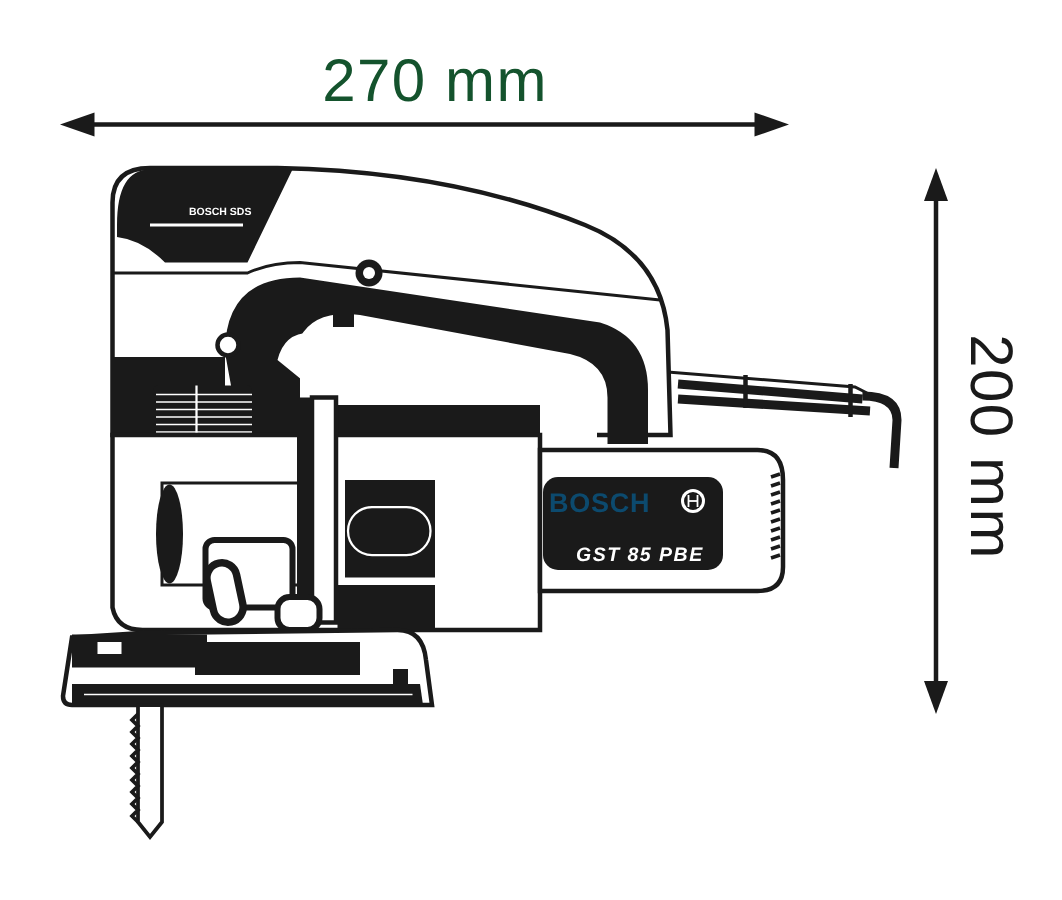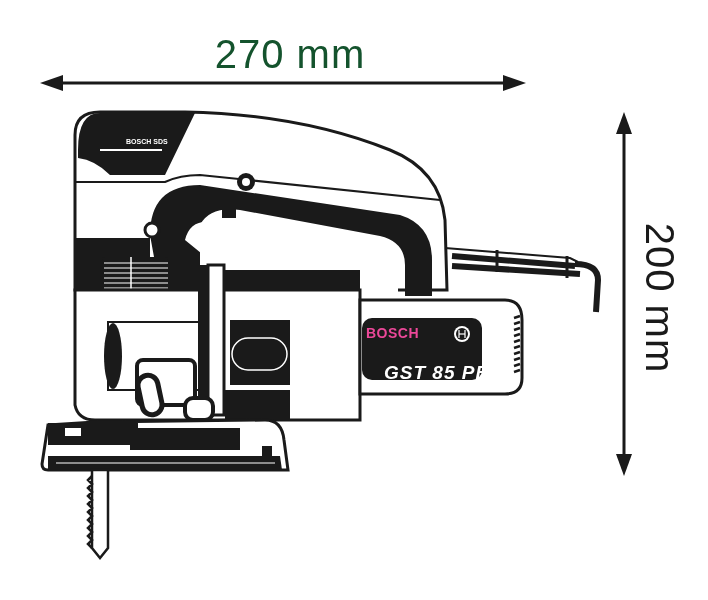--- a/index.html
+++ b/index.html
@@ -1,22 +1,22 @@
 <!DOCTYPE html>
 <html><head>
   <meta charset="utf-8">
   <style>
     html, body { margin: 0; padding: 0; background: #ffffff; }
     body { width: 708px; height: 600px; position: relative; overflow: hidden; font-family: "Liberation Sans", sans-serif; }
     .canvas { position: absolute; left: 0; top: 0; width: 708px; height: 600px; }
     .dim-h-label { position: absolute; left: 190px; top: 34px; width: 200px; text-align: center; font-size: 40px; color: #14532d; letter-spacing: 1px; font-family: "Liberation Sans", sans-serif; line-height: 1; }
     .dim-v-label { position: absolute; left: 560px; top: 278px; width: 200px; text-align: center; font-size: 40px; color: #1a1a1a; letter-spacing: 1px; font-family: "Liberation Sans", sans-serif; line-height: 1; transform: rotate(90deg); transform-origin: center center; }
     .label-sds { position: absolute; left: 126px; top: 138px; font-size: 7px; font-weight: bold; color: #ffffff; font-family: "Liberation Sans", sans-serif; }
-    .label-brand { position: absolute; left: 366px; top: 325px; font-size: 14px; font-weight: bold; color: #ec4899; font-family: "Liberation Sans", sans-serif; letter-spacing: 0.5px; }
-    .label-model { position: absolute; left: 384px; top: 362px; font-size: 19px; font-weight: bold; font-style: italic; color: #ffffff; font-family: "Liberation Sans", sans-serif; letter-spacing: 1px; }
+    .label-brand { position: absolute; left: 366px; top: 325px; font-size: 18px; font-weight: bold; color: #0c4a6e; font-family: "Liberation Sans", sans-serif; letter-spacing: 0.5px; }
+    .label-model { position: absolute; left: 384px; top: 362px; font-size: 13px; font-weight: bold; font-style: italic; color: #ffffff; font-family: "Liberation Sans", sans-serif; letter-spacing: 1px; }
   </style>
 </head>
 <body>
 
 <svg class="canvas" viewBox="0 0 708 600" xmlns="http://www.w3.org/2000/svg">
 
   <g>
     <line x1="52" y1="83" x2="510" y2="83" stroke="#1a1a1a" stroke-width="3"></line>
     <polygon points="40,83 63,75 63,91" fill="#1a1a1a"></polygon>
     <polygon points="526,83 503,75 503,91" fill="#1a1a1a"></polygon>

